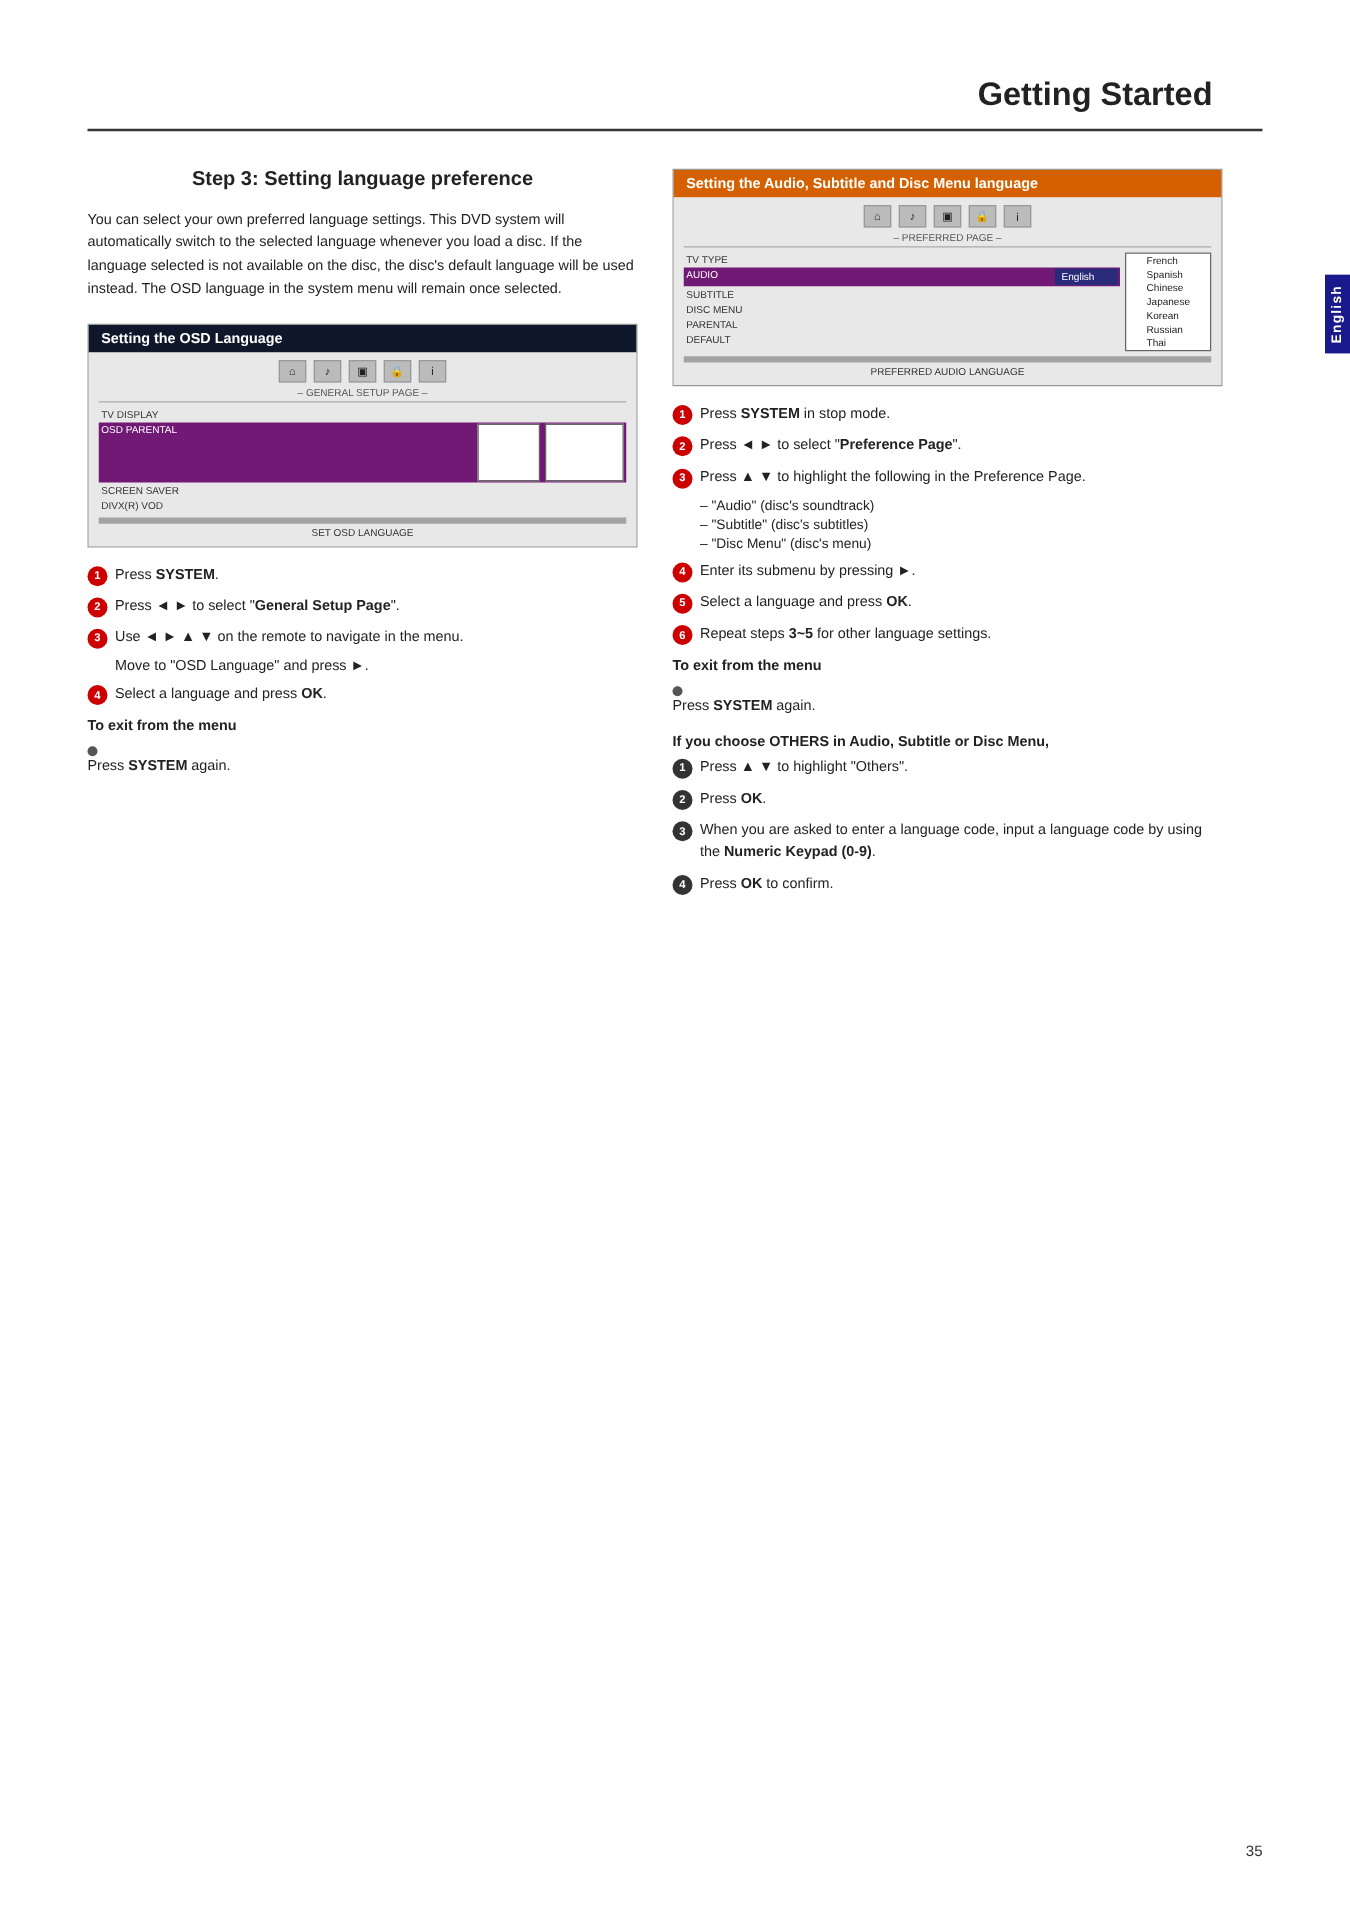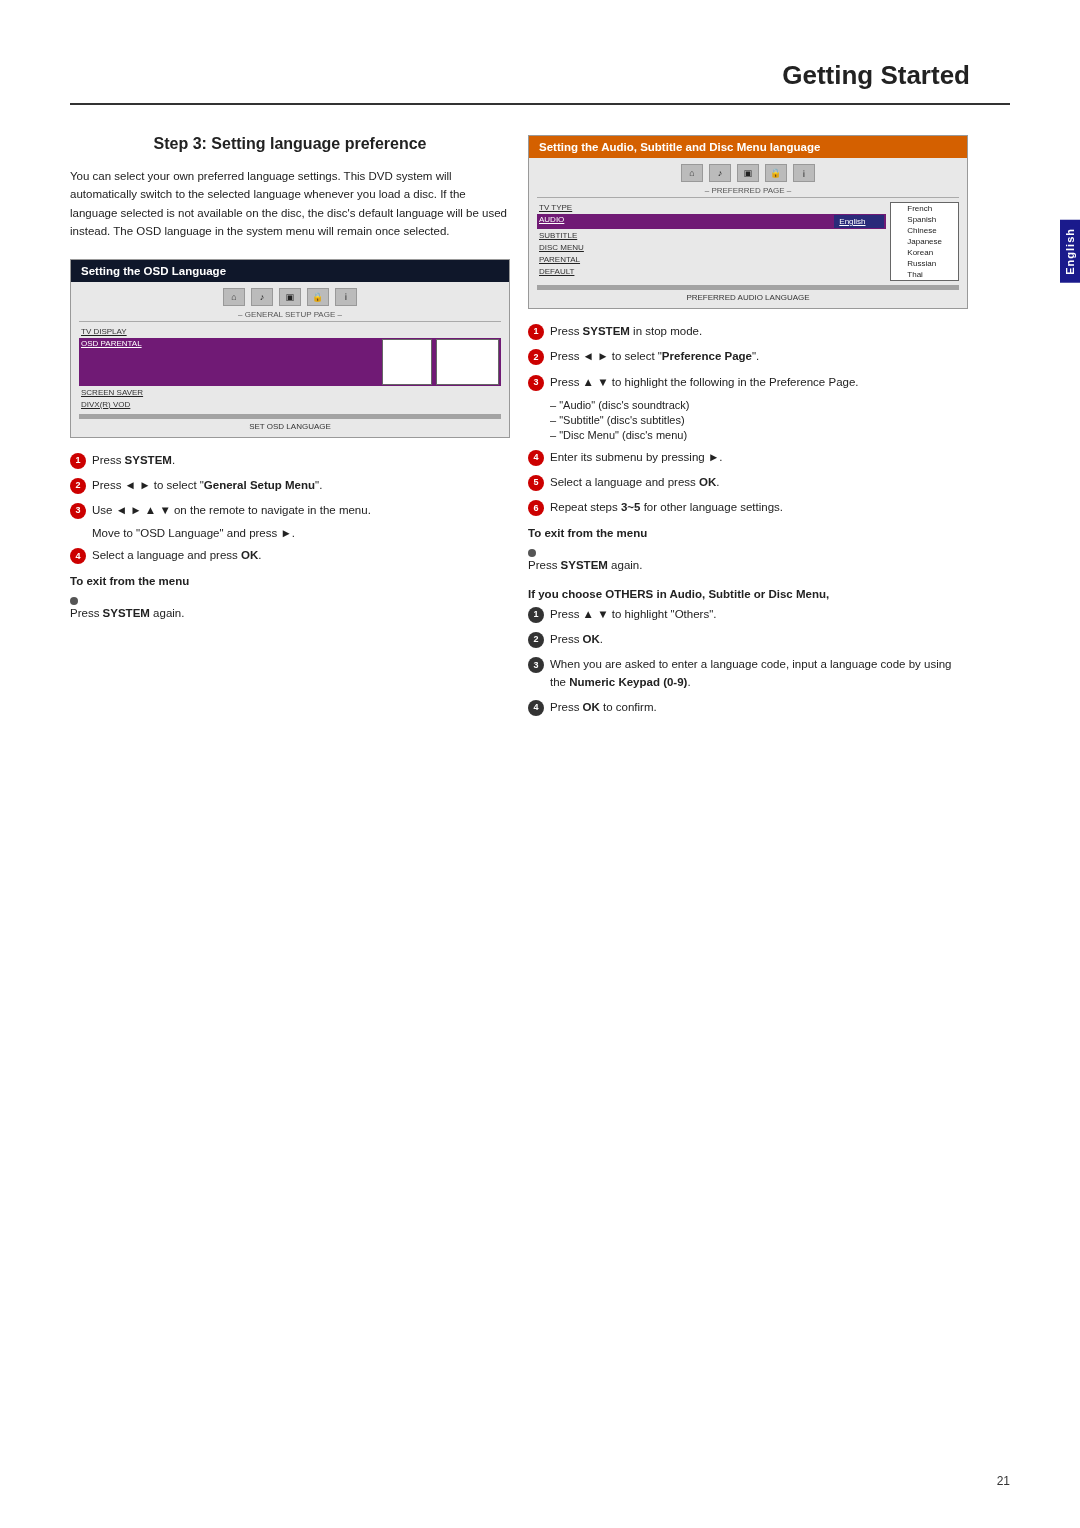--- a/index.html
+++ b/index.html
@@ -47,21 +47,21 @@
 
     .title-divider {
       border: none;
       border-top: 2px solid #333;
       margin-bottom: 30px;
     }
 
     
     .main-content {
       display: flex;
-      gap: 18px;
+      gap: 28px;
     }
 
     .left-column {
       flex: 1;
       max-width: 440px;
     }
 
     .right-column {
       flex: 1;
       max-width: 440px;
@@ -138,21 +138,20 @@
       display: flex;
       flex-direction: column;
       gap: 1px;
     }
 
     .mock-ui-row {
       display: flex;
       justify-content: space-between;
       font-size: 8px;
       padding: 1px 2px;
-      text-decoration: underline;
     }
 
     .mock-ui-row.highlighted {
       background: #701a75;
       color: #fff;
     }
 
     .mock-ui-row .row-label {
       font-weight: normal;
       color: #333;
@@ -334,21 +333,21 @@
         </div>
       </div>
 
       <ul class="steps-list">
         <li class="step-item">
           <span class="step-number red-num">1</span>
           <span class="step-text">Press <strong>SYSTEM</strong>.</span>
         </li>
         <li class="step-item">
           <span class="step-number red-num">2</span>
-          <span class="step-text">Press ◄ ► to select "<strong>General Setup Menu</strong>".</span>
+          <span class="step-text">Press ◄ ► to select "<strong>General Setup Page</strong>".</span>
         </li>
         <li class="step-item">
           <span class="step-number red-num">3</span>
           <span class="step-text">Use ◄ ► ▲ ▼ on the remote to navigate in the menu.</span>
         </li>
         <li style="margin-left: 22px; margin-bottom: 8px; font-size:11.5px;">
           Move to "OSD Language" and press ►.
         </li>
         <li class="step-item">
           <span class="step-number red-num">4</span>
@@ -476,16 +475,16 @@
         <li class="step-item">
           <span class="step-number dark-num">4</span>
           <span class="step-text">Press <strong>OK</strong> to confirm.</span>
         </li>
       </ul>
 
     </div>
   </div>
 
   <div class="page-number">
-    <span>21</span>
+    <span>35</span>
   </div>
 
 </div>
 
 </body></html>

